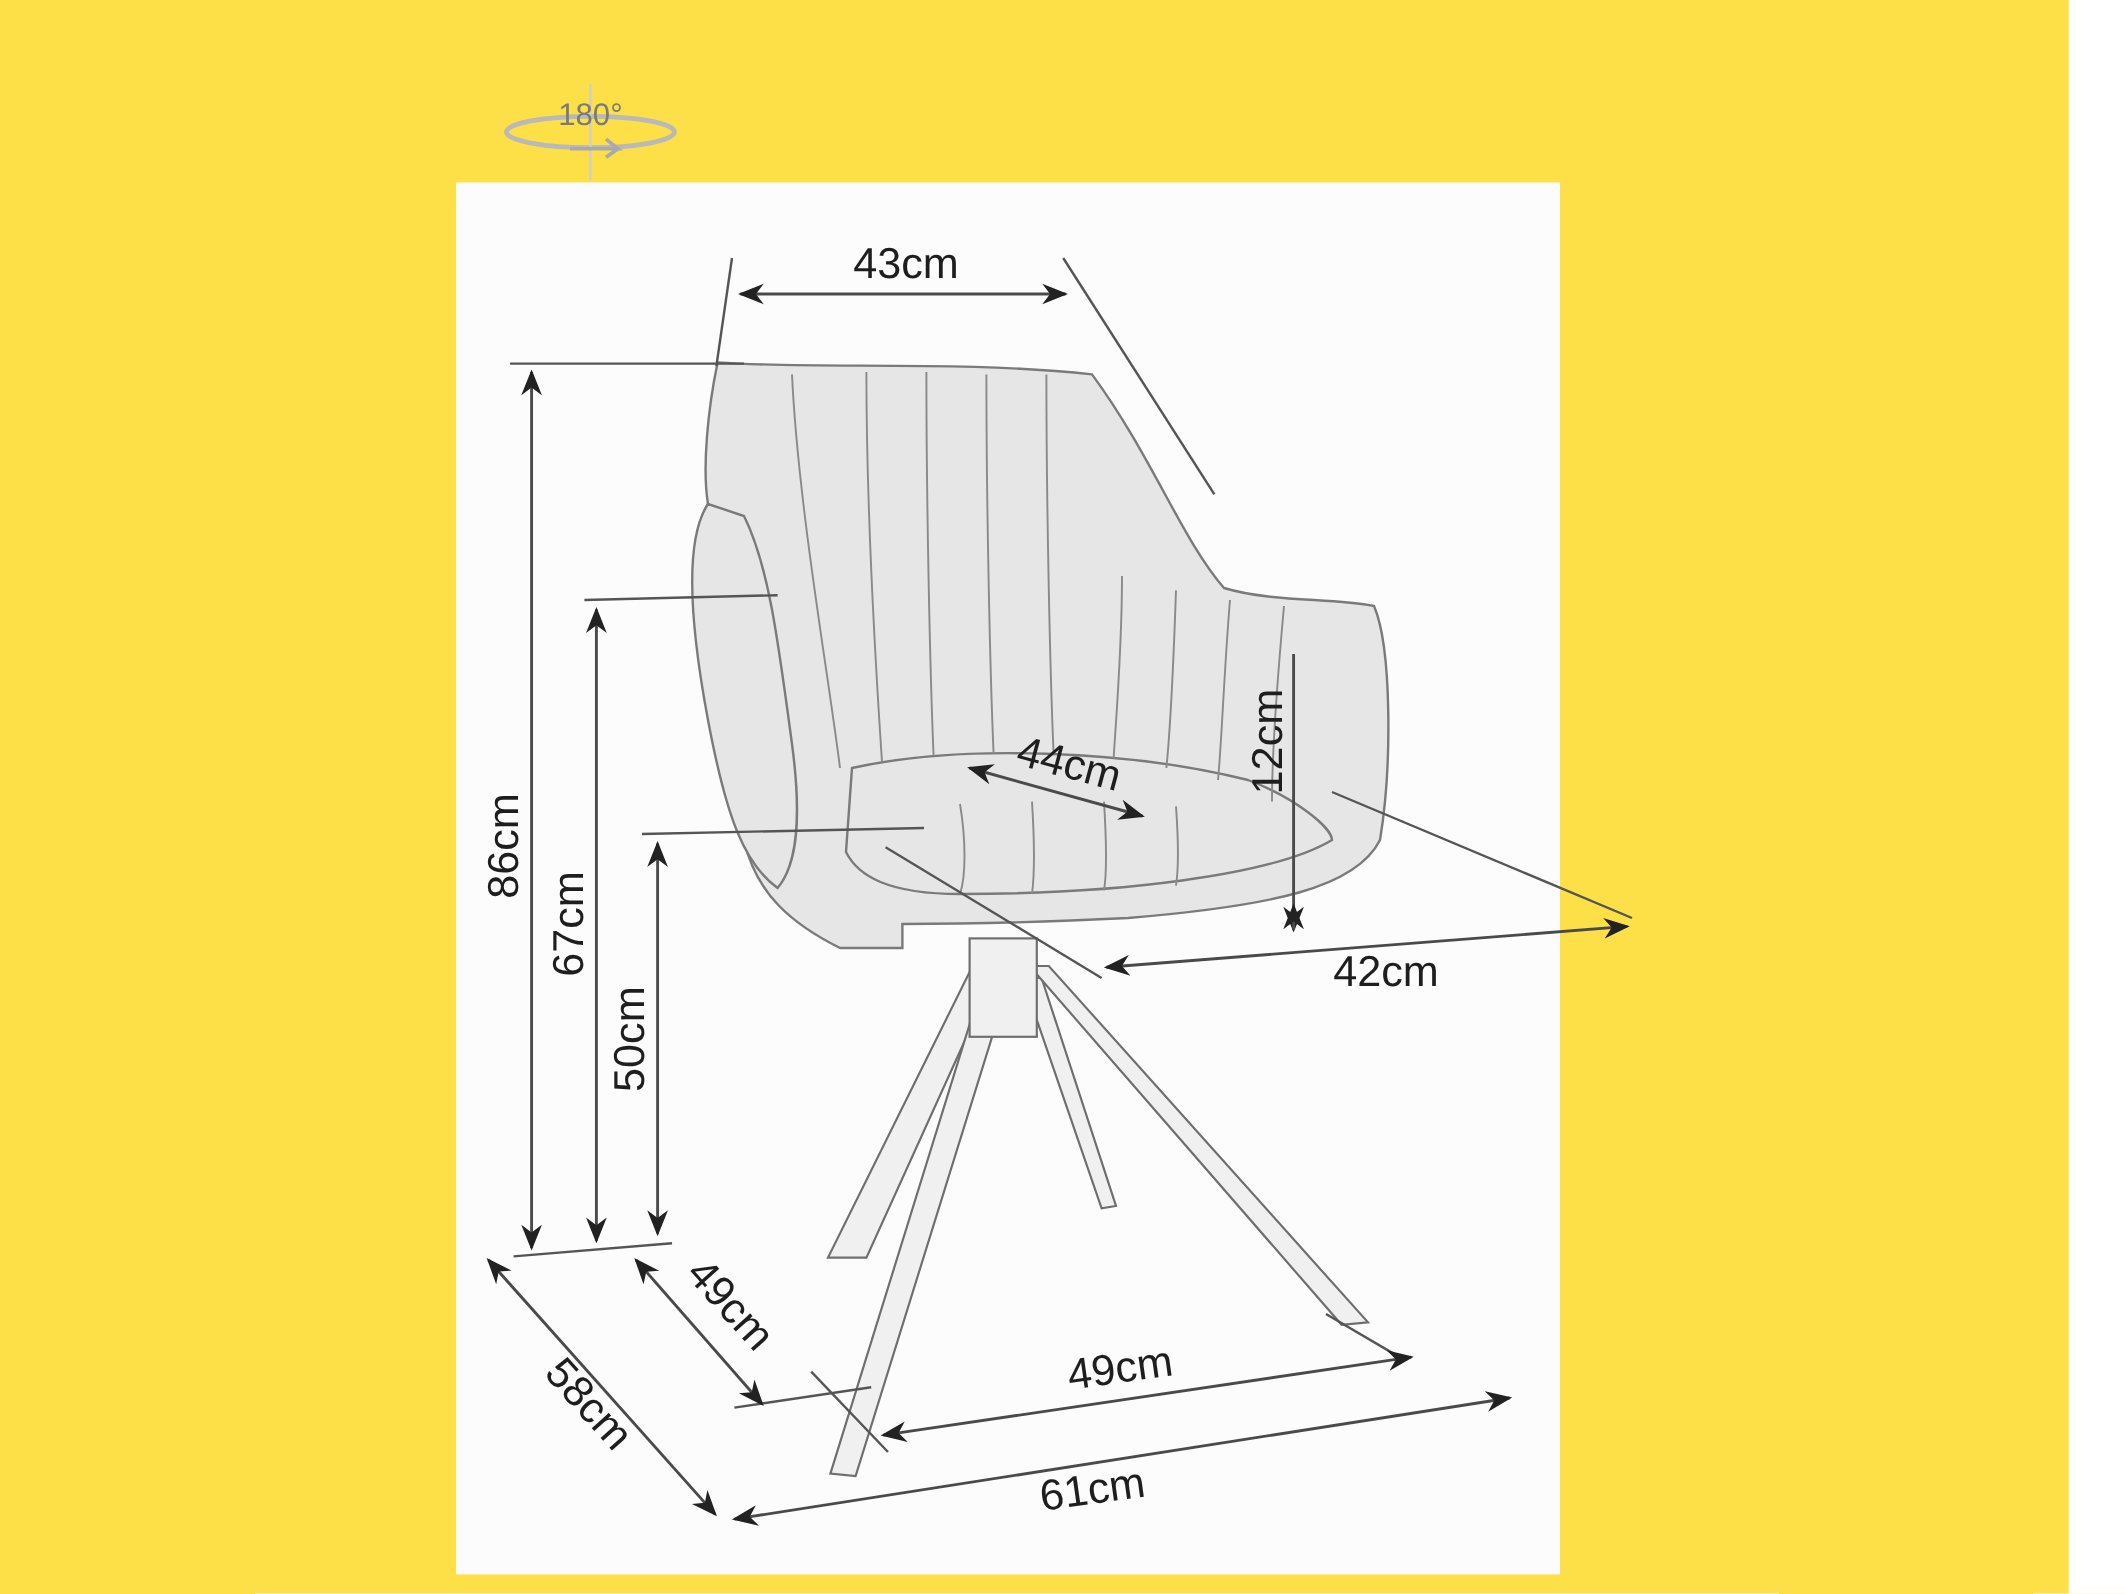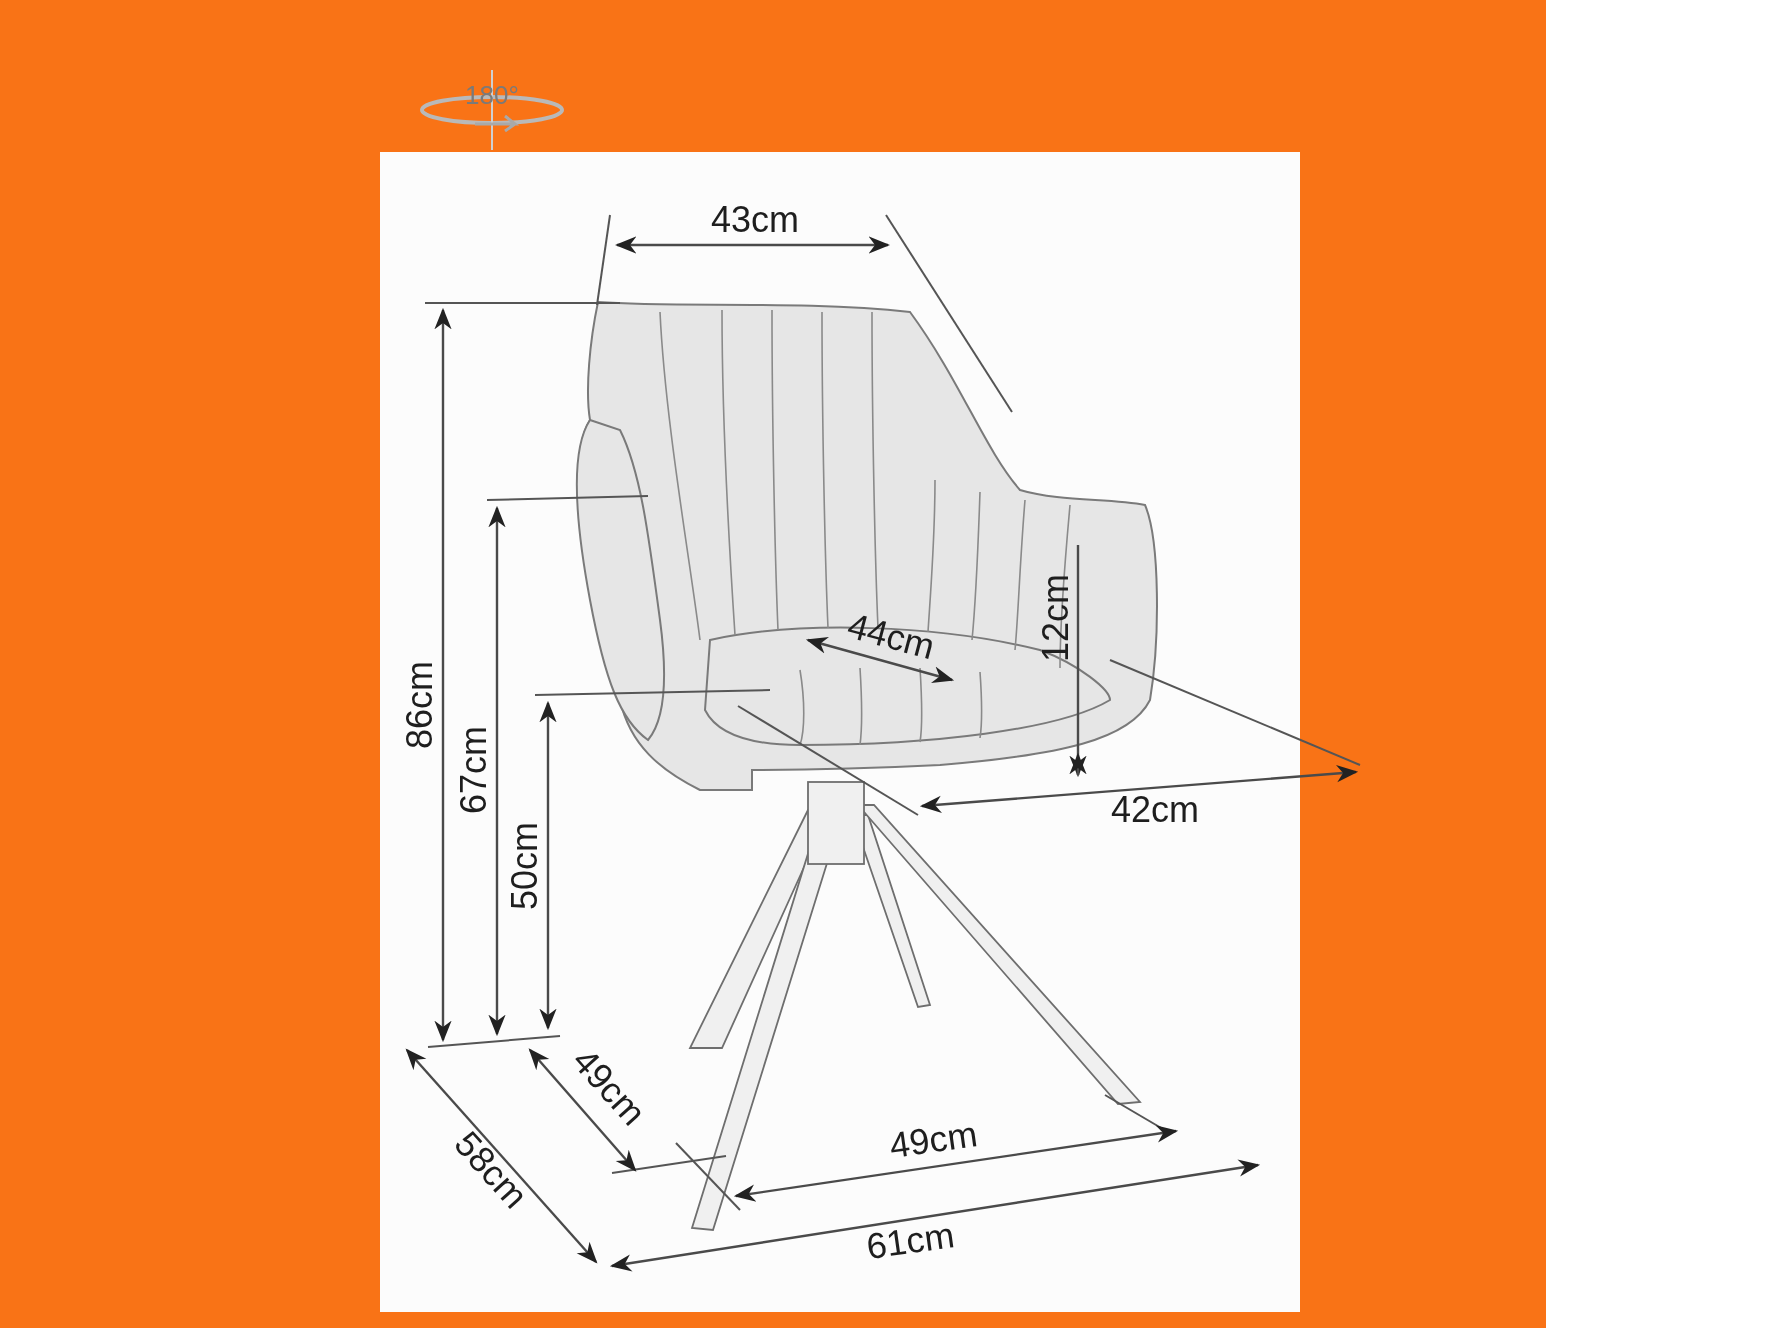--- a/index.html
+++ b/index.html
@@ -1,16 +1,16 @@
 <!DOCTYPE html>
 <html><head>
 <meta charset="utf-8">
 <style>
   html, body { margin: 0; padding: 0; background: #ffffff; }
-  .page { position: relative; width: 1546px; height: 1328px; background: #f97316; overflow: hidden; }
+  .page { position: relative; width: 1704px; height: 1328px; background: #fde047; overflow: hidden; padding-left: 20px; }
   .panel { position: absolute; left: 380px; top: 152px; width: 920px; height: 1160px; background: #fcfcfc; }
   svg { position: absolute; left: 0; top: 0; }
   .dim-text { font-family: "Liberation Sans", sans-serif; font-size: 36px; fill: #1e1e1e; }
   .rot-text { font-family: "Liberation Sans", sans-serif; font-size: 26px; fill: #7a7a7a; }
   .dim-line { stroke: #4a4a4a; stroke-width: 2.4; fill: none; }
   .ext-line { stroke: #555555; stroke-width: 2; fill: none; }
   .chair-fill { fill: #e6e6e6; stroke: #7a7a7a; stroke-width: 2; }
   .chair-line { stroke: #8a8a8a; stroke-width: 1.6; fill: none; }
   .leg { fill: #f0f0f0; stroke: #6e6e6e; stroke-width: 1.8; }
 </style>

